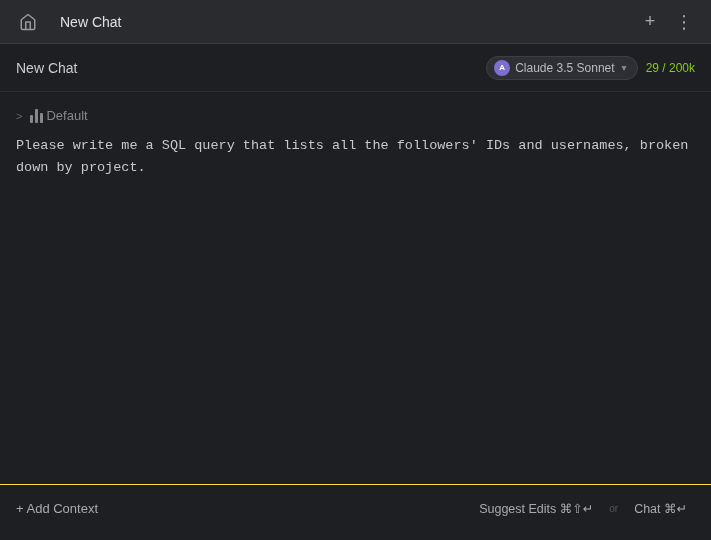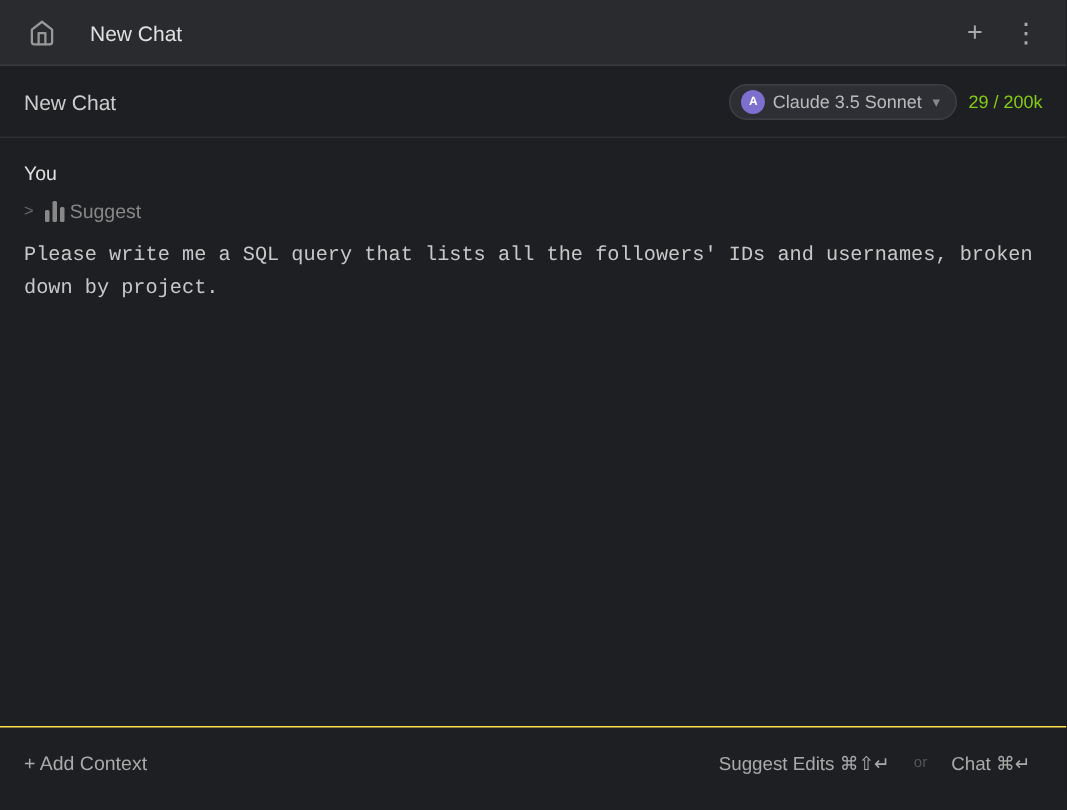--- a/index.html
+++ b/index.html
@@ -269,31 +269,30 @@
       <div class="model-badge">
         <div class="model-badge-icon">A</div>
         <span>Claude 3.5 Sonnet</span>
         <span class="model-badge-chevron">▾</span>
       </div>
       <span class="token-count">29 / 200k</span>
     </div>
   </div>
 
   <div class="chat-area">
-    <div class="message-sender">You</div>
 
     <div class="thinking-block">
       <span class="thinking-chevron">&gt;</span>
       <div class="thinking-icon">
         <div class="thinking-bars">
           <span></span>
           <span></span>
           <span></span>
         </div>
-        <span class="thinking-label">Suggest</span>
+        <span class="thinking-label">Default</span>
       </div>
     </div>
 
     <div class="message-text">Please write me a SQL query that lists all the followers'
 IDs and usernames, broken down by project.</div>
   </div>
 
   <div class="bottom-bar">
     <button class="add-context-btn">+ Add Context</button>
     <div class="bottom-actions">

